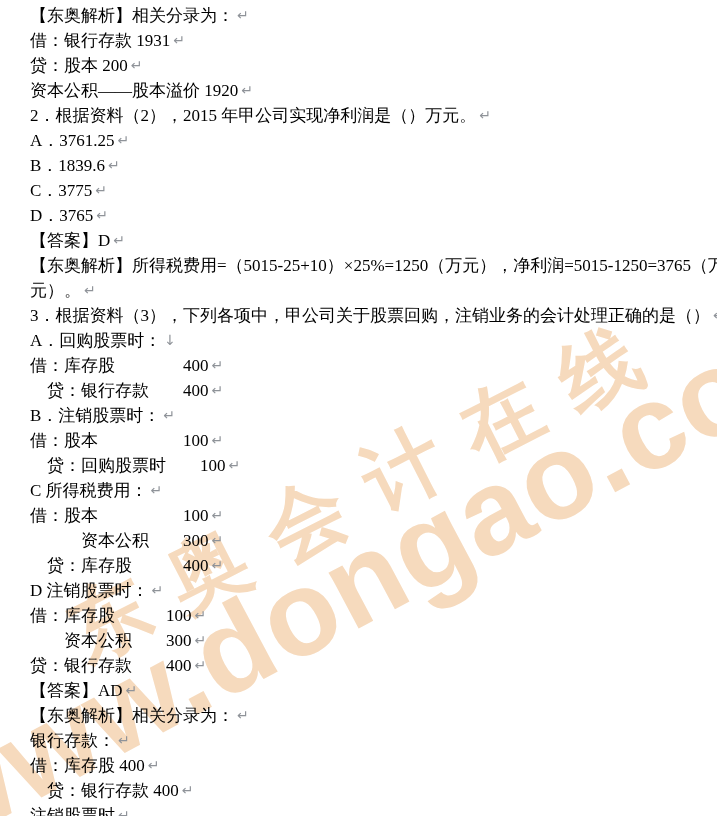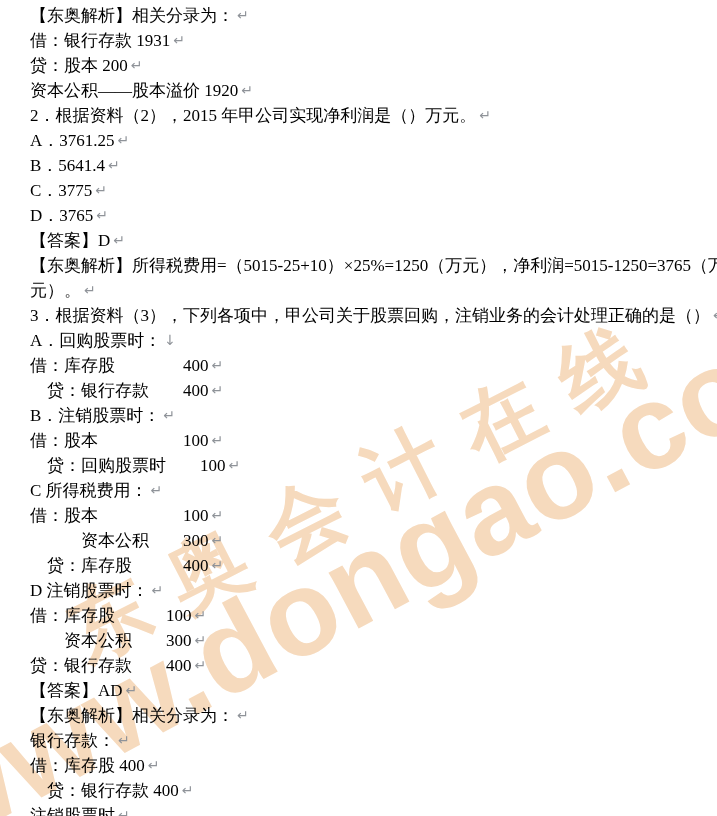--- a/index.html
+++ b/index.html
@@ -74,21 +74,21 @@
     <div class="wm-en" style="color: rgb(246, 218, 189);">www.dongao.com</div>
   </div>
 
   <div class="content" style="color: rgb(0, 0, 0);">
       <div class="line"><span class="txt">【东奥解析】相关分录为：</span><span class="mark" style="color: rgb(143, 147, 153);">↵</span></div>
       <div class="line"><span class="txt">借：银行存款 1931</span><span class="mark" style="color: rgb(143, 147, 153);">↵</span></div>
       <div class="line"><span class="txt">贷：股本 200</span><span class="mark" style="color: rgb(143, 147, 153);">↵</span></div>
       <div class="line"><span class="txt">资本公积——股本溢价 1920</span><span class="mark" style="color: rgb(143, 147, 153);">↵</span></div>
       <div class="line"><span class="txt">2．根据资料（2），2015 年甲公司实现净利润是（）万元。</span><span class="mark" style="color: rgb(143, 147, 153);">↵</span></div>
       <div class="line"><span class="txt">A．3761.25</span><span class="mark" style="color: rgb(143, 147, 153);">↵</span></div>
-      <div class="line"><span class="txt">B．5641.4</span><span class="mark" style="color: rgb(143, 147, 153);">↵</span></div>
+      <div class="line"><span class="txt">B．1839.6</span><span class="mark" style="color: rgb(143, 147, 153);">↵</span></div>
       <div class="line"><span class="txt">C．3775</span><span class="mark" style="color: rgb(143, 147, 153);">↵</span></div>
       <div class="line"><span class="txt">D．3765</span><span class="mark" style="color: rgb(143, 147, 153);">↵</span></div>
       <div class="line"><span class="txt">【答案】D</span><span class="mark" style="color: rgb(143, 147, 153);">↵</span></div>
       <div class="line"><span class="txt">【东奥解析】所得税费用=（5015-25+10）×25%=1250（万元），净利润=5015-1250=3765（万</span></div>
       <div class="line"><span class="txt">元）。</span><span class="mark" style="color: rgb(143, 147, 153);">↵</span></div>
       <div class="line"><span class="txt">3．根据资料（3），下列各项中，甲公司关于股票回购，注销业务的会计处理正确的是（）</span><span class="mark" style="color: rgb(143, 147, 153);">↵</span></div>
       <div class="line"><span class="txt">A．回购股票时：</span><span class="mark" style="color: rgb(143, 147, 153);">↓</span></div>
       <div class="line"><span class="txt">借：库存股　　　　400</span><span class="mark" style="color: rgb(143, 147, 153);">↵</span></div>
       <div class="line"><span class="txt">　贷：银行存款　　400</span><span class="mark" style="color: rgb(143, 147, 153);">↵</span></div>
       <div class="line"><span class="txt">B．注销股票时：</span><span class="mark" style="color: rgb(143, 147, 153);">↵</span></div>

